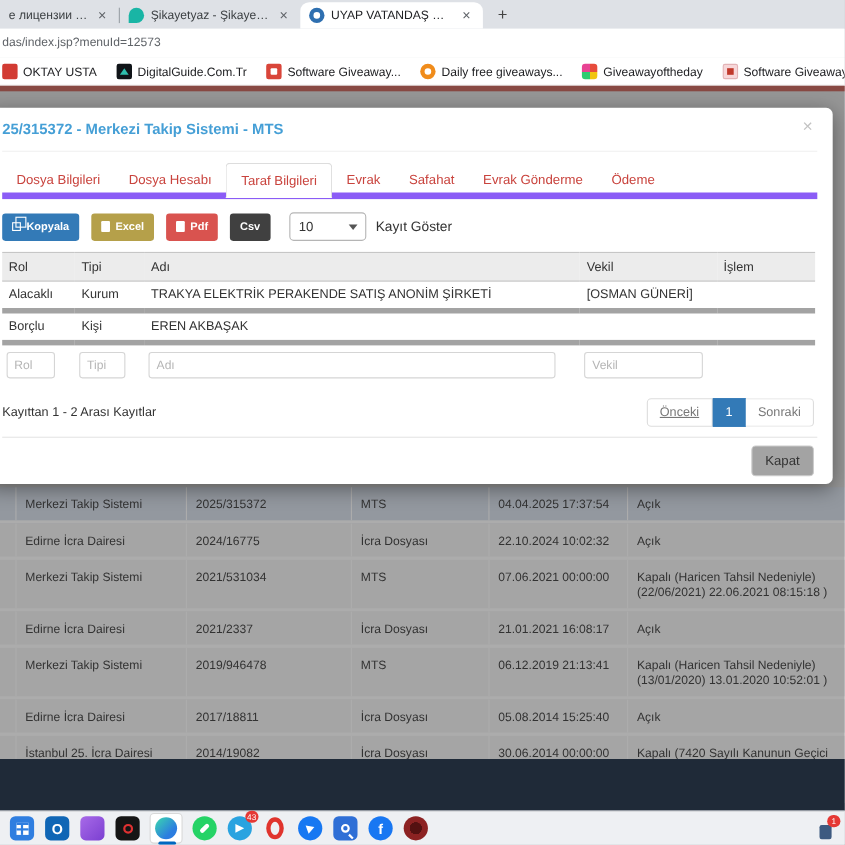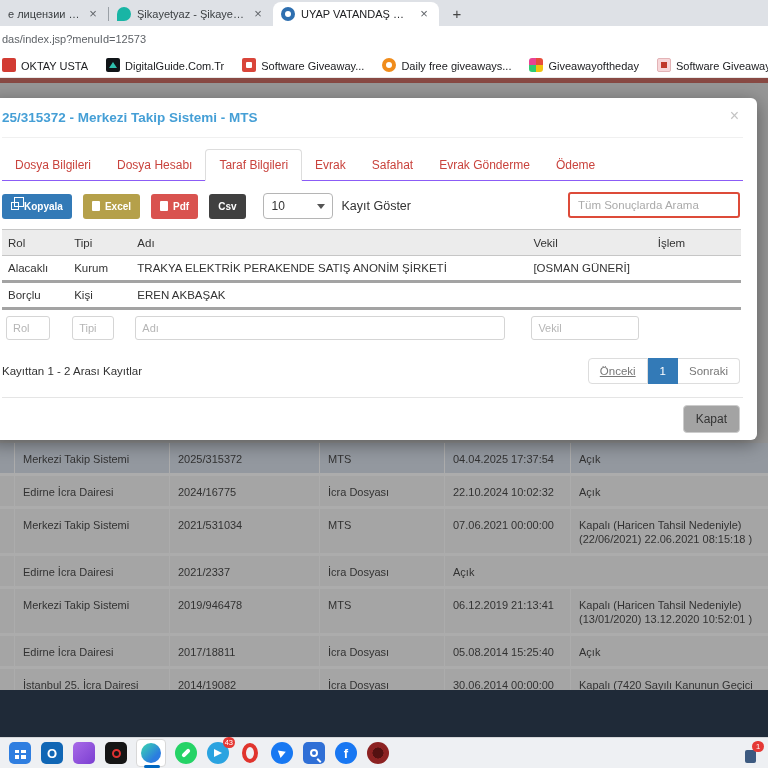--- a/index.html
+++ b/index.html
@@ -53,41 +53,41 @@
   .bg-c4 { width:126px; }
   .bg-c5 { flex:1; border-right:none; font-size:11px; }
   .navy-footer { position:absolute; top:612px; left:0; width:768px; height:47px; background:#1c2e44; }
   .dim-overlay { position:absolute; inset:0; background:rgba(38,38,38,0.38); }
 
   
   .modal { position:absolute; top:98px; left:-12px; width:769px; height:342px; background:#fff; border-radius:6px; box-shadow:0 4px 18px rgba(0,0,0,0.4); padding:0 14px; display:flex; flex-direction:column; }
   .modal-header { position:relative; height:40px; display:flex; align-items:center; border-bottom:1px solid #f0f0f0; }
   .modal-title { color:#459fd6; font-size:13.5px; font-weight:bold; }
   .modal-close { position:absolute; right:0; top:8px; color:#c3c3c3; font-size:16px; line-height:16px; padding:2px 4px; }
-  .modal-tabs { display:flex; align-items:flex-end; border-bottom:1px solid #8b5cf6; margin-top:10px; height:33px; }
+  .modal-tabs { display:flex; align-items:flex-start; border-bottom:6px solid #8b5cf6; margin-top:10px; height:33px; }
   .mtab { color:#c9433d; font-size:12px; padding:8px 13px; white-space:nowrap; }
   .mtab.active { border:1px solid #ddd; border-bottom:1px solid #fff; margin-bottom:-1px; border-radius:4px 4px 0 0; background:#fff; }
   .toolbar { display:flex; align-items:center; margin-top:11px; height:28px; position:relative; }
   .tbtn { color:#fff; font-size:10px; font-weight:bold; border-radius:3px; padding:0 9px; height:25px; display:flex; align-items:center; gap:5px; margin-right:11px; }
   .tbtn-copy { background:#337ab7; }
   .tbtn-excel { background:#b5a04a; }
   .tbtn-pdf { background:#d9534f; }
   .tbtn-csv { background:#404040; }
   .i-copy { width:8px; height:8px; border:1px solid #fff; position:relative; display:inline-block; }
   .i-copy::before { content:""; position:absolute; left:2px; bottom:2px; width:8px; height:8px; border:1px solid #fff; background:inherit; }
   .i-doc { width:8px; height:10px; background:#fff; display:inline-block; border-radius:1px; }
   .pagesize { width:70px; height:26px; border:1px solid #b5b5b5; border-radius:4px; margin-left:6px; display:flex; align-items:center; padding:0 8px; font-size:12px; color:#333; position:relative; }
   .pagesize .chev { position:absolute; right:7px; top:10px; width:0; height:0; border-left:4px solid transparent; border-right:4px solid transparent; border-top:5px solid #555; }
   .pagesize-label { font-size:12.5px; color:#333; margin-left:9px; }
   .searchbox { position:absolute; right:3px; top:0; width:172px; height:26px; border:2px solid #dd4b39; border-radius:3px; background:#fff; font-size:11.5px; color:#333; padding:0 8px; outline:none; font-family:"Liberation Sans", sans-serif; }
   .searchbox::placeholder { color:#aaa; }
 
   table.mtable { width:739px; border-collapse:collapse; table-layout:fixed; margin-top:9px; font-size:11.5px; color:#333; }
   .mtable th { background:#ececec; border-top:1px solid #c6c6c6; border-bottom:1px solid #c6c6c6; font-weight:normal; text-align:left; padding:6px 6px; height:26px; }
-  .mtable td { border-bottom:3px solid #a3a3a3; padding:6px 6px; height:20px; overflow:hidden; white-space:nowrap; }
+  .mtable td { border-bottom:5px solid #a3a3a3; padding:6px 6px; height:20px; overflow:hidden; white-space:nowrap; }
   .mtable tr.filterrow td { border-top:2px solid #bdbdbd; border-bottom:none; padding:6px 4px; height:35px; }
   .c-rol { width:66px; } .c-tipi { width:63px; } .c-adi { width:395px; } .c-vekil { width:124px; } .c-islem { width:89px; }
   .finput { height:24px; border:1px solid #d5d5d5; border-radius:3px; font-size:11px; color:#333; padding:0 6px; outline:none; font-family:"Liberation Sans", sans-serif; }
   .finput::placeholder { color:#b5b5b5; }
   .f-rol { width:44px; } .f-tipi { width:42px; } .f-adi { width:370px; } .f-vekil { width:108px; }
 
   .inforow { display:flex; align-items:center; margin-top:10px; height:30px; }
   .recinfo { font-size:11.5px; color:#333; }
   .paging { margin-left:auto; margin-right:3px; display:flex; }
   .pbtn { border:1px solid #ddd; background:#fff; color:#777; font-size:11.5px; padding:6px 11px; }
@@ -211,29 +211,30 @@
         <div class="bg-cell bg-c2">2021/531034</div>
         <div class="bg-cell bg-c3">MTS</div>
         <div class="bg-cell bg-c4">07.06.2021 00:00:00</div>
         <div class="bg-cell bg-c5" style="white-space:normal">Kapalı (Haricen Tahsil Nedeniyle)(22/06/2021) 22.06.2021 08:15:18 )</div>
       </div>
       <div class="bg-row">
         <div class="bg-cell bg-c0"></div>
         <div class="bg-cell bg-c1">Edirne İcra Dairesi</div>
         <div class="bg-cell bg-c2">2021/2337</div>
         <div class="bg-cell bg-c3">İcra Dosyası</div>
+        <div class="bg-cell bg-c4">21.01.2021 16:08:17</div>
         <div class="bg-cell bg-c5">Açık</div>
       </div>
       <div class="bg-row">
         <div class="bg-cell bg-c0"></div>
         <div class="bg-cell bg-c1">Merkezi Takip Sistemi</div>
         <div class="bg-cell bg-c2">2019/946478</div>
         <div class="bg-cell bg-c3">MTS</div>
         <div class="bg-cell bg-c4">06.12.2019 21:13:41</div>
-        <div class="bg-cell bg-c5" style="white-space:normal">Kapalı (Haricen Tahsil Nedeniyle)(13/01/2020) 13.12.2020 10:52:01 )</div>
+        <div class="bg-cell bg-c5" style="white-space:normal">Kapalı (Haricen Tahsil Nedeniyle)(13/01/2020) 13.01.2020 10:52:01 )</div>
       </div>
       <div class="bg-row">
         <div class="bg-cell bg-c0"></div>
         <div class="bg-cell bg-c1">Edirne İcra Dairesi</div>
         <div class="bg-cell bg-c2">2017/18811</div>
         <div class="bg-cell bg-c3">İcra Dosyası</div>
         <div class="bg-cell bg-c4">05.08.2014 15:25:40</div>
         <div class="bg-cell bg-c5">Açık</div>
       </div>
       <div class="bg-row">
@@ -277,21 +278,20 @@
         <span>Pdf</span>
       </span>
       <span class="tbtn tbtn-csv">
         <span>Csv</span>
       </span>
       <span class="pagesize">
         <span>10</span>
         <span class="chev"></span>
       </span>
       <span class="pagesize-label">Kayıt Göster</span>
-      <input class="searchbox" placeholder="Tüm Sonuçlarda Arama" style="">
     </div>
 
     <table class="mtable">
       <tbody>
           <tr>
         <th class="c-rol">Rol</th>
         <th class="c-tipi">Tipi</th>
         <th class="c-adi">Adı</th>
         <th class="c-vekil">Vekil</th>
         <th class="c-islem">İşlem</th>

